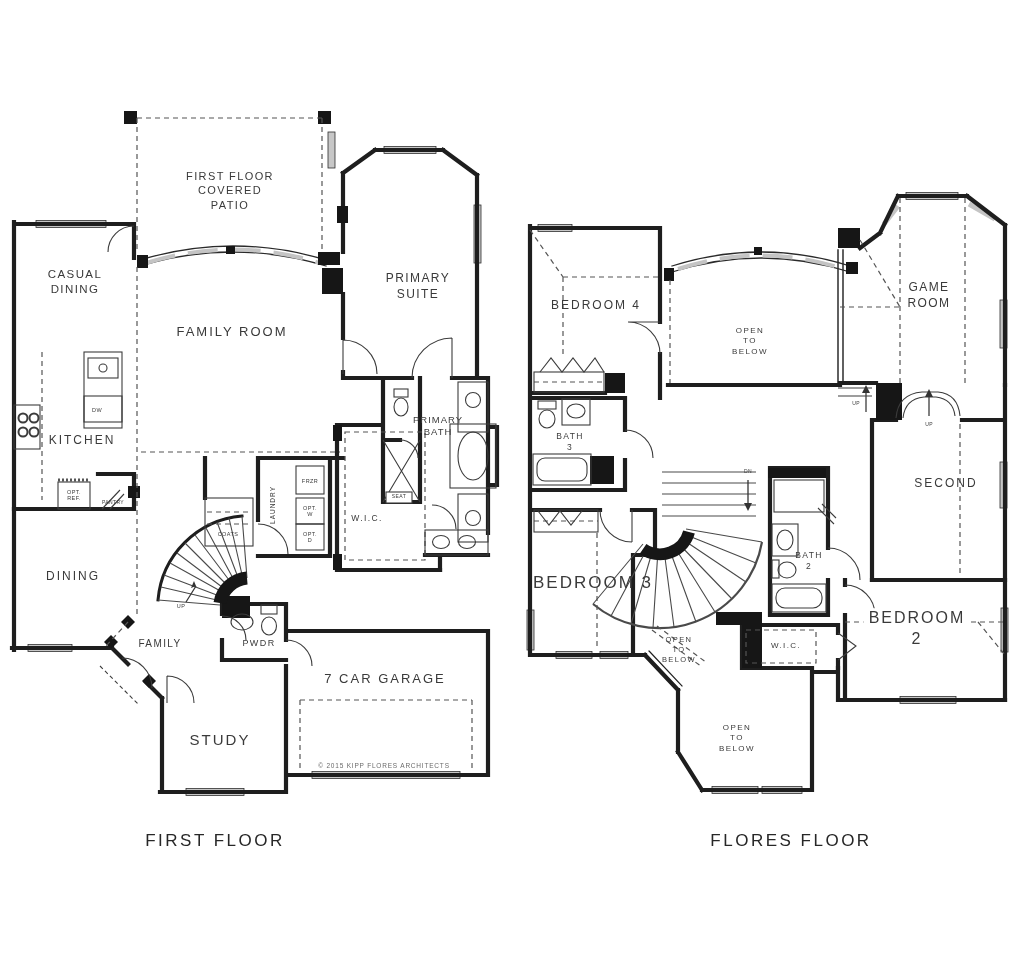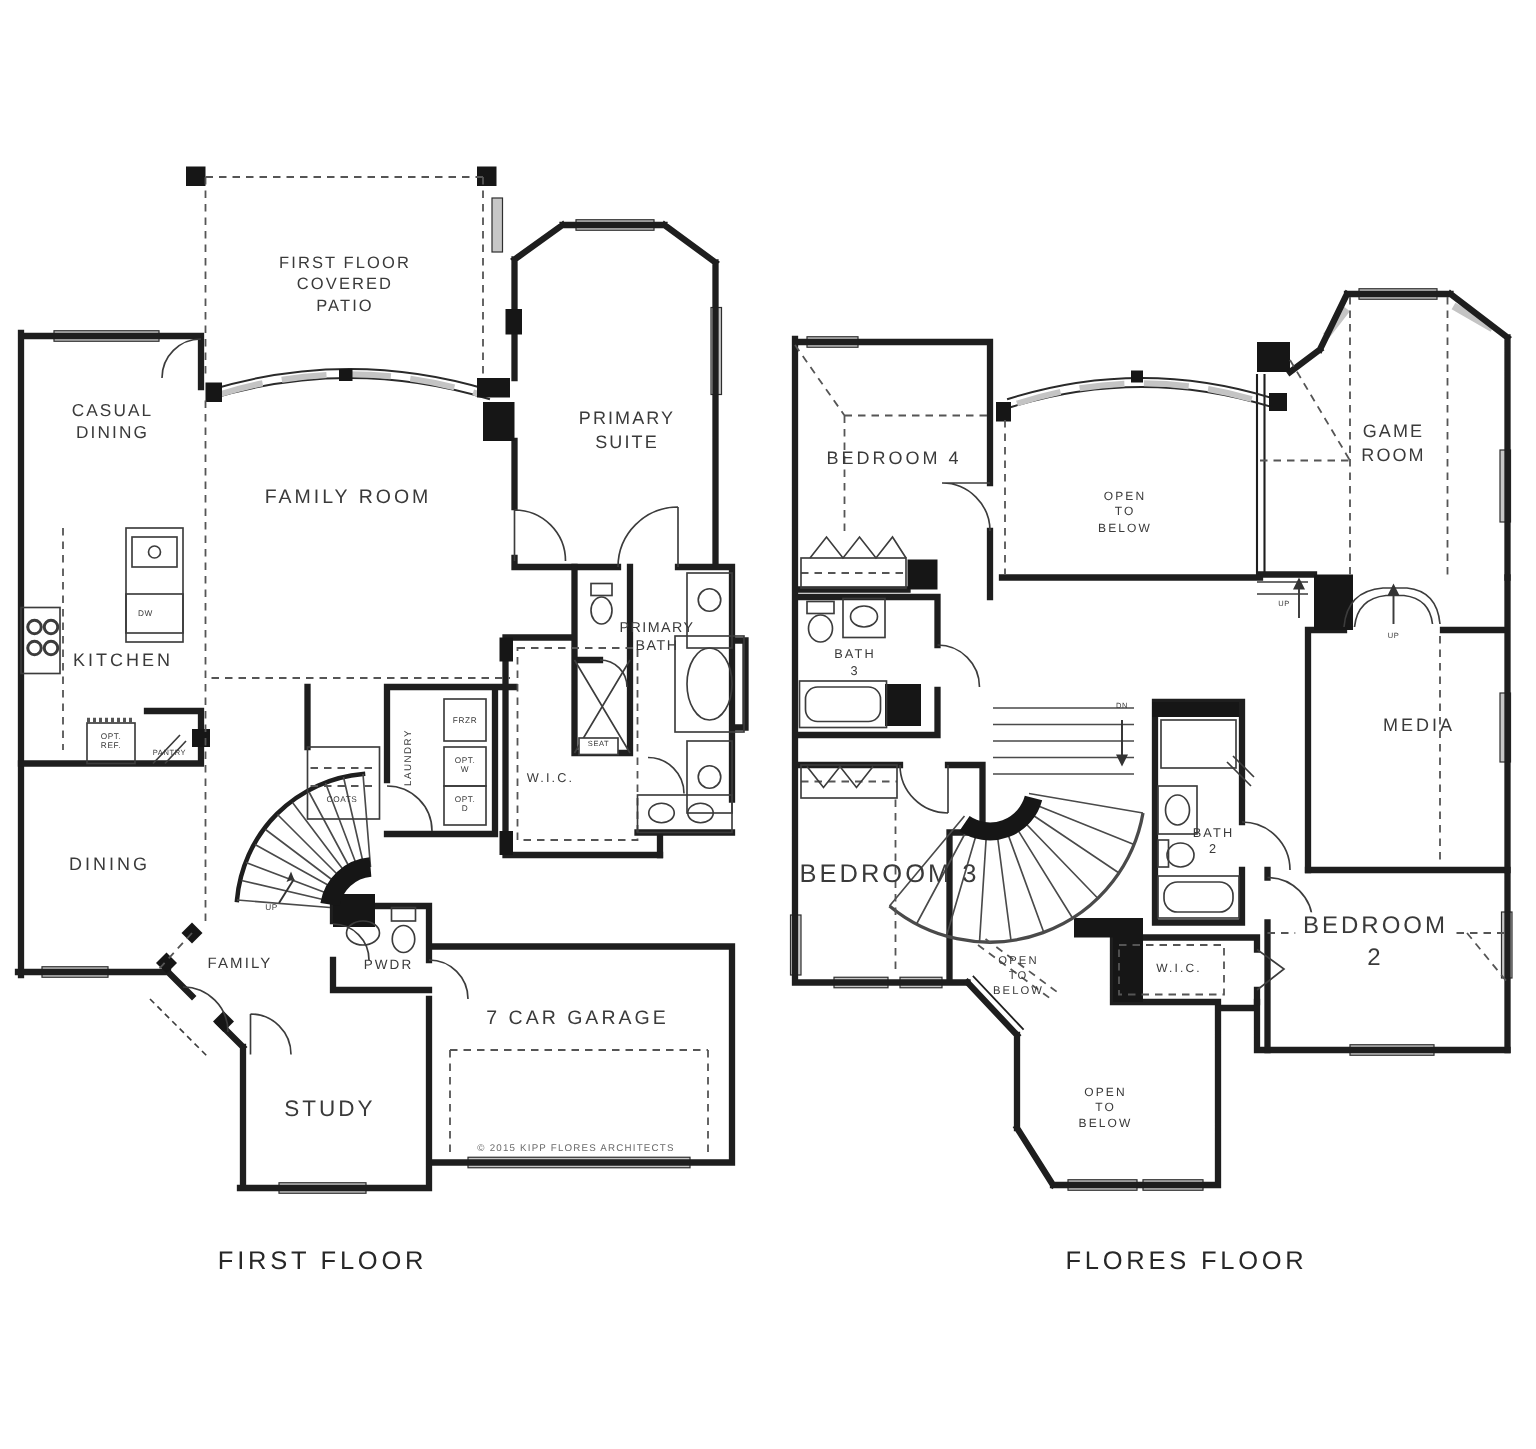--- a/index.html
+++ b/index.html
@@ -290,21 +290,21 @@
   <div class="lbl" style="left:750px;top:342px;font-size:8px">OPEN
 TO
 BELOW</div>
   <div class="lbl" style="left:929px;top:296px;font-size:12px">GAME
 ROOM</div>
   <div class="lbl" style="left:570px;top:442px;font-size:8.5px">BATH
 3</div>
   <div class="lbl small" style="left:856px;top:404px;font-size:5px">UP</div>
   <div class="lbl small" style="left:929px;top:425px;font-size:5px">UP</div>
   <div class="lbl small" style="left:748px;top:472px;font-size:5px">DN</div>
-  <div class="lbl" style="left:946px;top:484px;font-size:12px;letter-spacing:2px">MEDIA</div>
+  <div class="lbl" style="left:946px;top:484px;font-size:12px;letter-spacing:2px">SECOND</div>
   <div class="lbl" style="left:593px;top:583px;font-size:17px;letter-spacing:2px">BEDROOM 3</div>
   <div class="lbl" style="left:809px;top:561px;font-size:8.5px">BATH
 2</div>
   <div class="lbl" style="left:679px;top:650px;font-size:7.5px">OPEN
 TO
 BELOW</div>
   <div class="lbl" style="left:786px;top:646px;font-size:8px">W.I.C.</div>
   <div class="lbl" style="left:917px;top:629px;font-size:16px;letter-spacing:2px;background:#fff;padding:0 3px">BEDROOM 2</div>
   <div class="lbl" style="left:737px;top:739px;font-size:8px">OPEN
 TO

